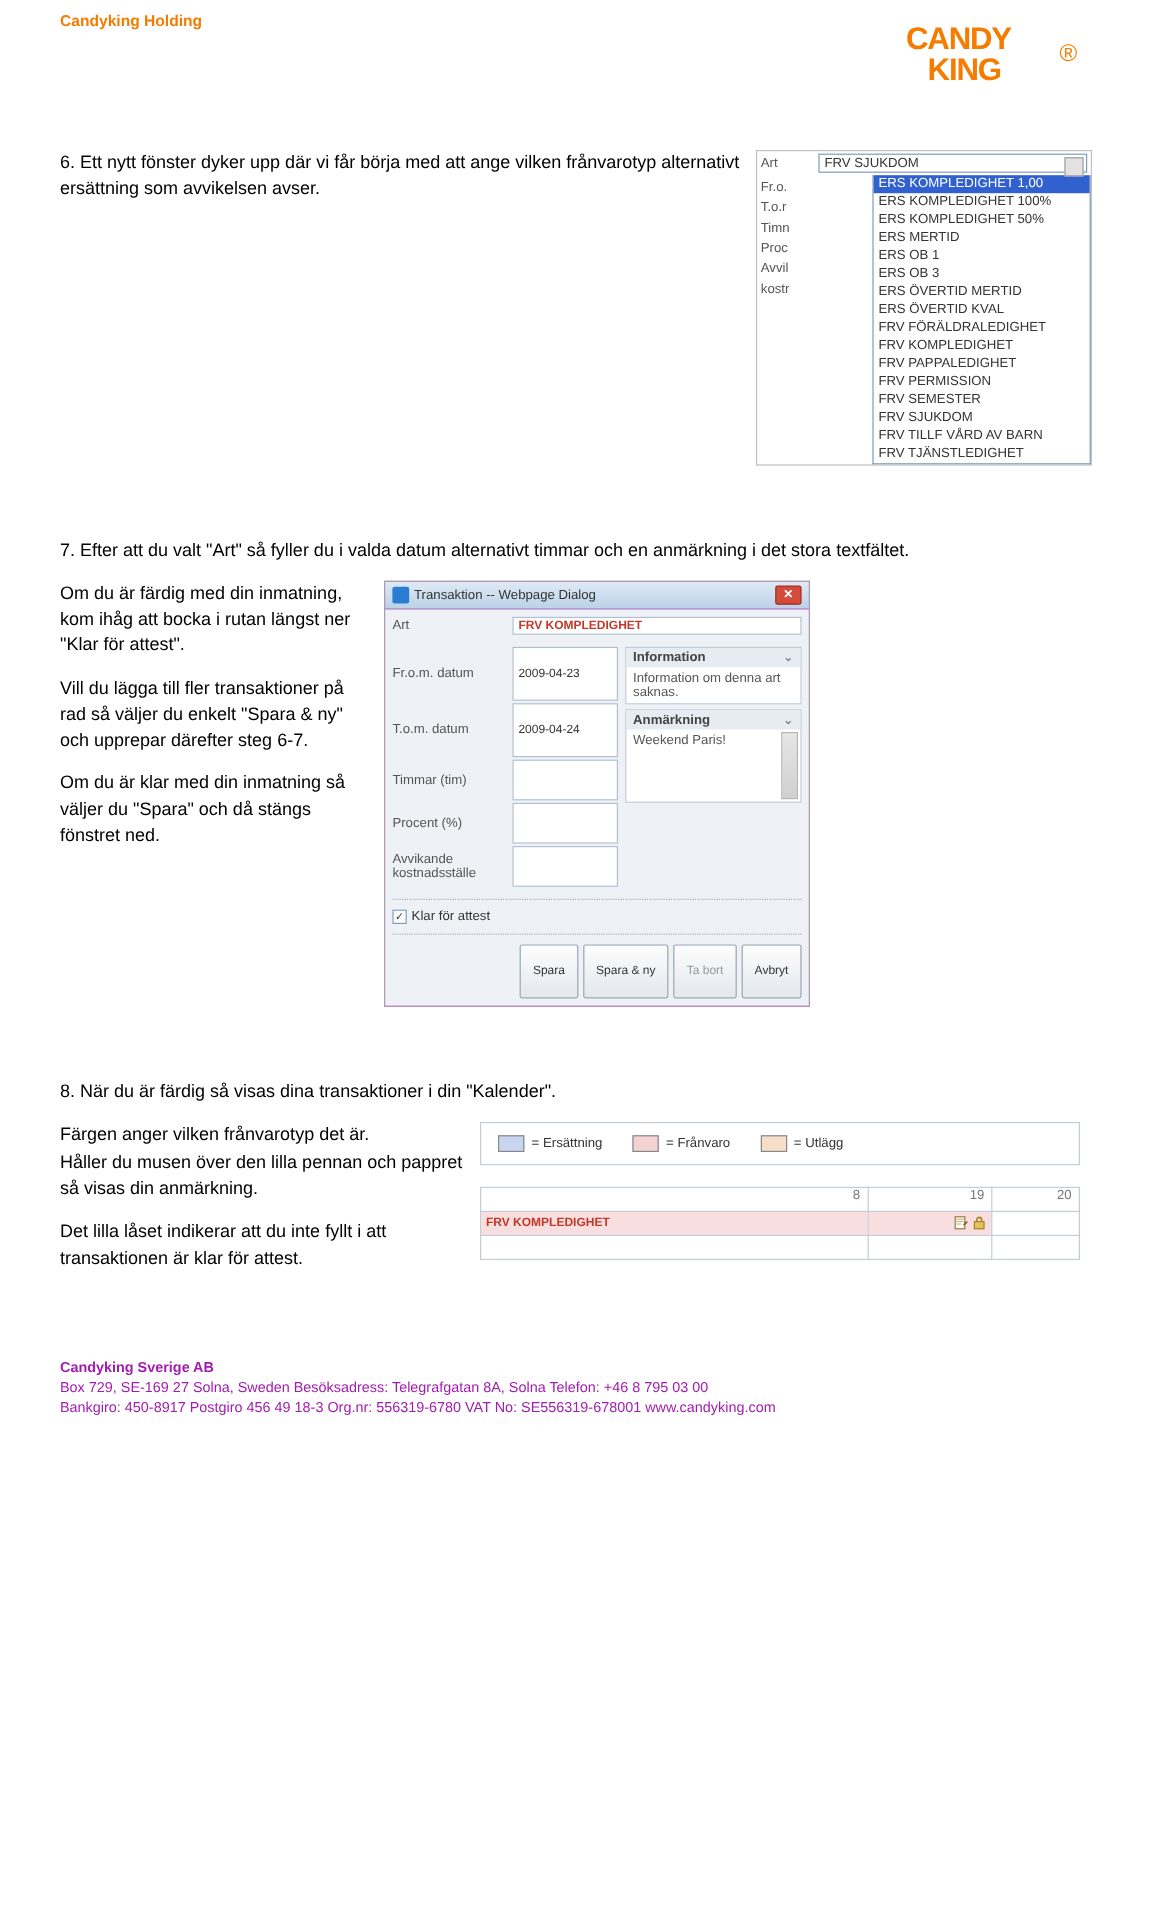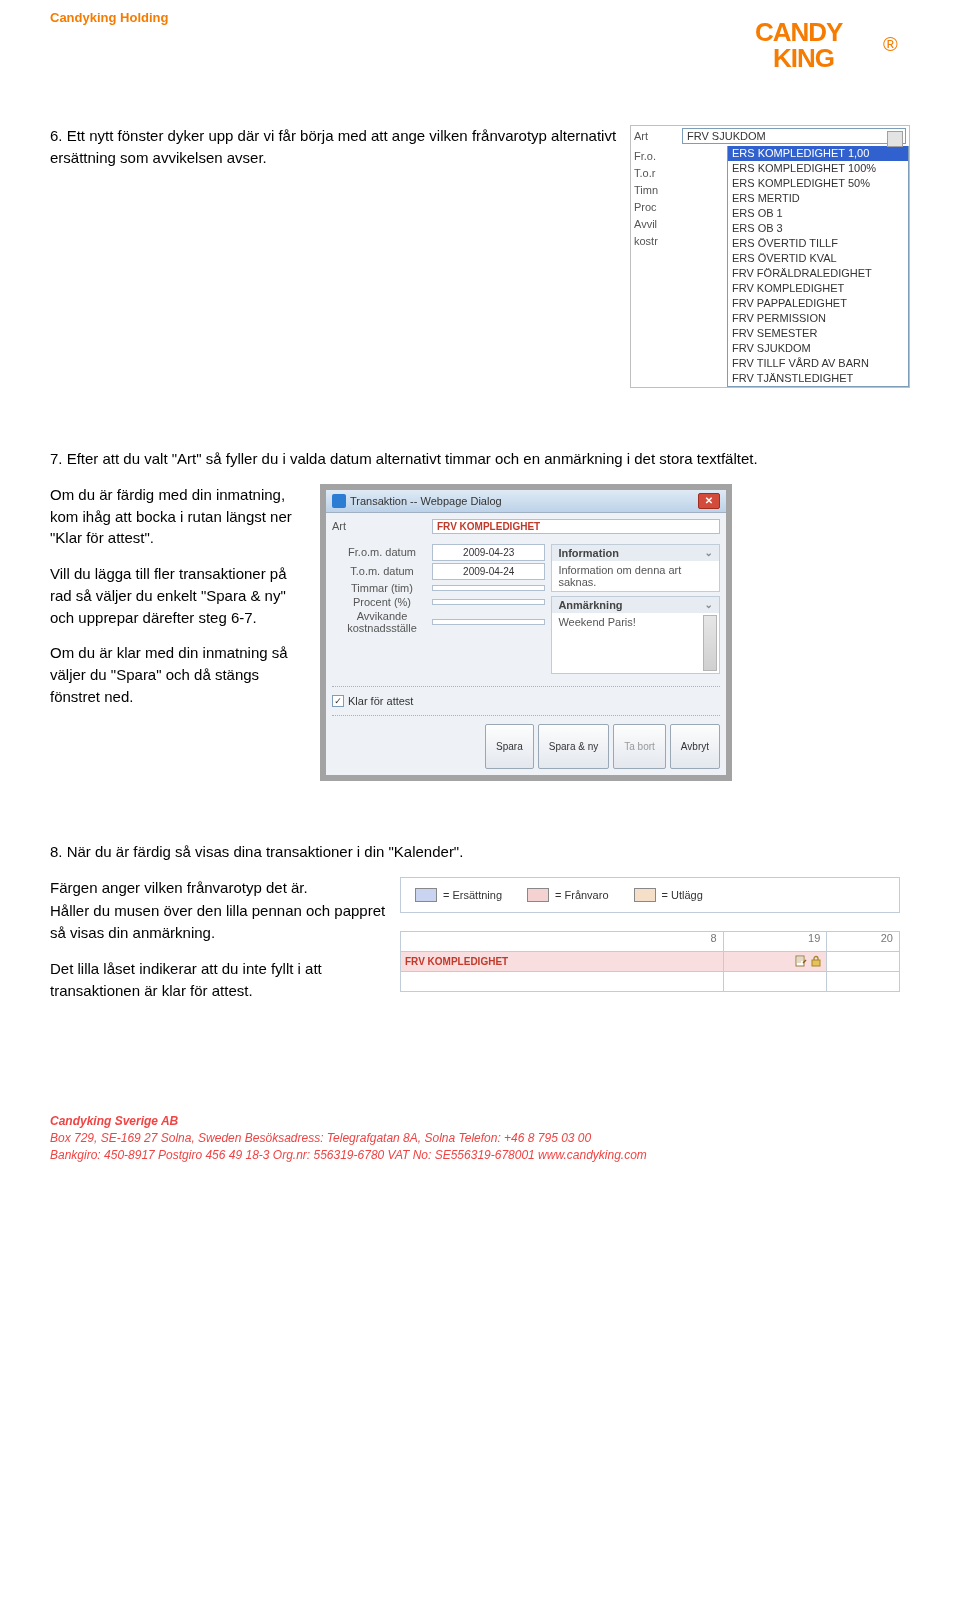--- a/index.html
+++ b/index.html
@@ -65,22 +65,22 @@
   .dropdown-fig .list .opt {
     padding: 0 4px; line-height: 15px; color: #333;
     white-space: nowrap; overflow: hidden;
   }
   .dropdown-fig .list .opt.selected { background: #3161ce; color: #fff; }
   .dropdown-fig .two-col { display: flex; }
   .dropdown-fig .two-col .left { width: 48px; padding: 2px 3px; color: #555; line-height:17px;}
 
   
   .dialog {
-    width: 412px;
-    border: 6px solid #a3a3a3;
+    width: 355px;
+    border: 1px solid #a3a3a3;
     font-size: 11px;
     font-family: Tahoma, Arial, sans-serif;
     color: #333;
     background: #d946ef;
   }
   .dialog .titlebar {
     display: flex; align-items: center; justify-content: space-between;
     background: linear-gradient(#dfeaf5, #bcd2e8);
     padding: 3px 6px;
     border-bottom: 1px solid #a0b0c0;
@@ -104,25 +104,24 @@
   }
   .dialog .art-line .lbl { width: 90px; color: #555; }
   .dialog .art-line .val {
     flex: 1; border: 1px solid #b0c0d0; padding: 1px 4px; background: #fff;
     color: #c0392b; font-weight: bold; font-size: 10px;
   }
   .dialog .grid { display: flex; gap: 6px; }
   .dialog .col-left { flex: 0 0 55%; }
   .dialog .col-right { flex: 1; }
   .dialog .frow { display: flex; align-items: center; margin-bottom: 2px; }
-  .dialog .frow .lbl { width: 100px; color: #555; text-align: center; }
+  .dialog .frow .lbl { width: 100px; color: #555; }
   .dialog .frow .inp {
-    flex: 1; border: 1px solid #b0c0d0; padding: 2px 4px; background: #fff;
+    flex: 1; border: 1px solid #b0c0d0; padding: 16px 4px; background: #fff;
     font-size: 10px;
-    text-align: center;
   }
   .dialog .panel {
     border: 1px solid #c0ccd8; background: #fff; margin-bottom: 4px;
   }
   .dialog .panel .ph {
     display: flex; justify-content: space-between; align-items: center;
     background: #e6ecf2; padding: 2px 6px; font-weight: bold; color: #444; gap: 40px;
   }
   .dialog .panel .ph .chev { color: #888; font-size: 10px; }
   .dialog .panel .pb { padding: 3px 6px; color: #555; min-height: 14px; }
@@ -172,25 +171,24 @@
   .calfig .daynum { text-align: right; padding: 0 6px; color: #777; font-size: 11px; }
   .calfig .entry {
     background: #f8dede; color: #c0392b; font-weight: bold;
     font-size: 10px; padding: 2px 4px; display: flex; align-items: center;
     justify-content: space-between; height: 100%;
   }
   .calfig .entry .icons { display: flex; gap: 3px; align-items: center; }
   .calfig .mini-icon { width: 12px; height: 12px; display: inline-block; }
 
   .footer {
-    margin-top: 110px;
+    margin-top: 70px;
     font-size: 12px;
     line-height: 1.4;
-    color: #ef4444;
-    font-style: italic;
+    color: #a21caf;
   }
   .footer .fname { font-weight: bold; }
 </style>
 </head>
 <body>
 
 <div class="header">
   <div class="header-title">Candyking Holding</div>
   <div class="logo">
     <svg width="155" height="60" viewBox="0 0 155 60">
@@ -220,21 +218,21 @@
           <div>Avvil</div>
           <div>kostr</div>
         </div>
         <div class="list" style="flex:1">
           <div class="opt selected">ERS KOMPLEDIGHET 1,00</div>
           <div class="opt">ERS KOMPLEDIGHET 100%</div>
           <div class="opt">ERS KOMPLEDIGHET 50%</div>
           <div class="opt">ERS MERTID</div>
           <div class="opt">ERS OB 1</div>
           <div class="opt">ERS OB 3</div>
-          <div class="opt">ERS ÖVERTID TILLF</div>
+          <div class="opt">ERS ÖVERTID MERTID</div>
           <div class="opt">ERS ÖVERTID KVAL</div>
           <div class="opt">FRV FÖRÄLDRALEDIGHET</div>
           <div class="opt">FRV KOMPLEDIGHET</div>
           <div class="opt">FRV PAPPALEDIGHET</div>
           <div class="opt">FRV PERMISSION</div>
           <div class="opt">FRV SEMESTER</div>
           <div class="opt">FRV SJUKDOM</div>
           <div class="opt">FRV TILLF VÅRD AV BARN</div>
           <div class="opt">FRV TJÄNSTLEDIGHET</div>
         </div>

